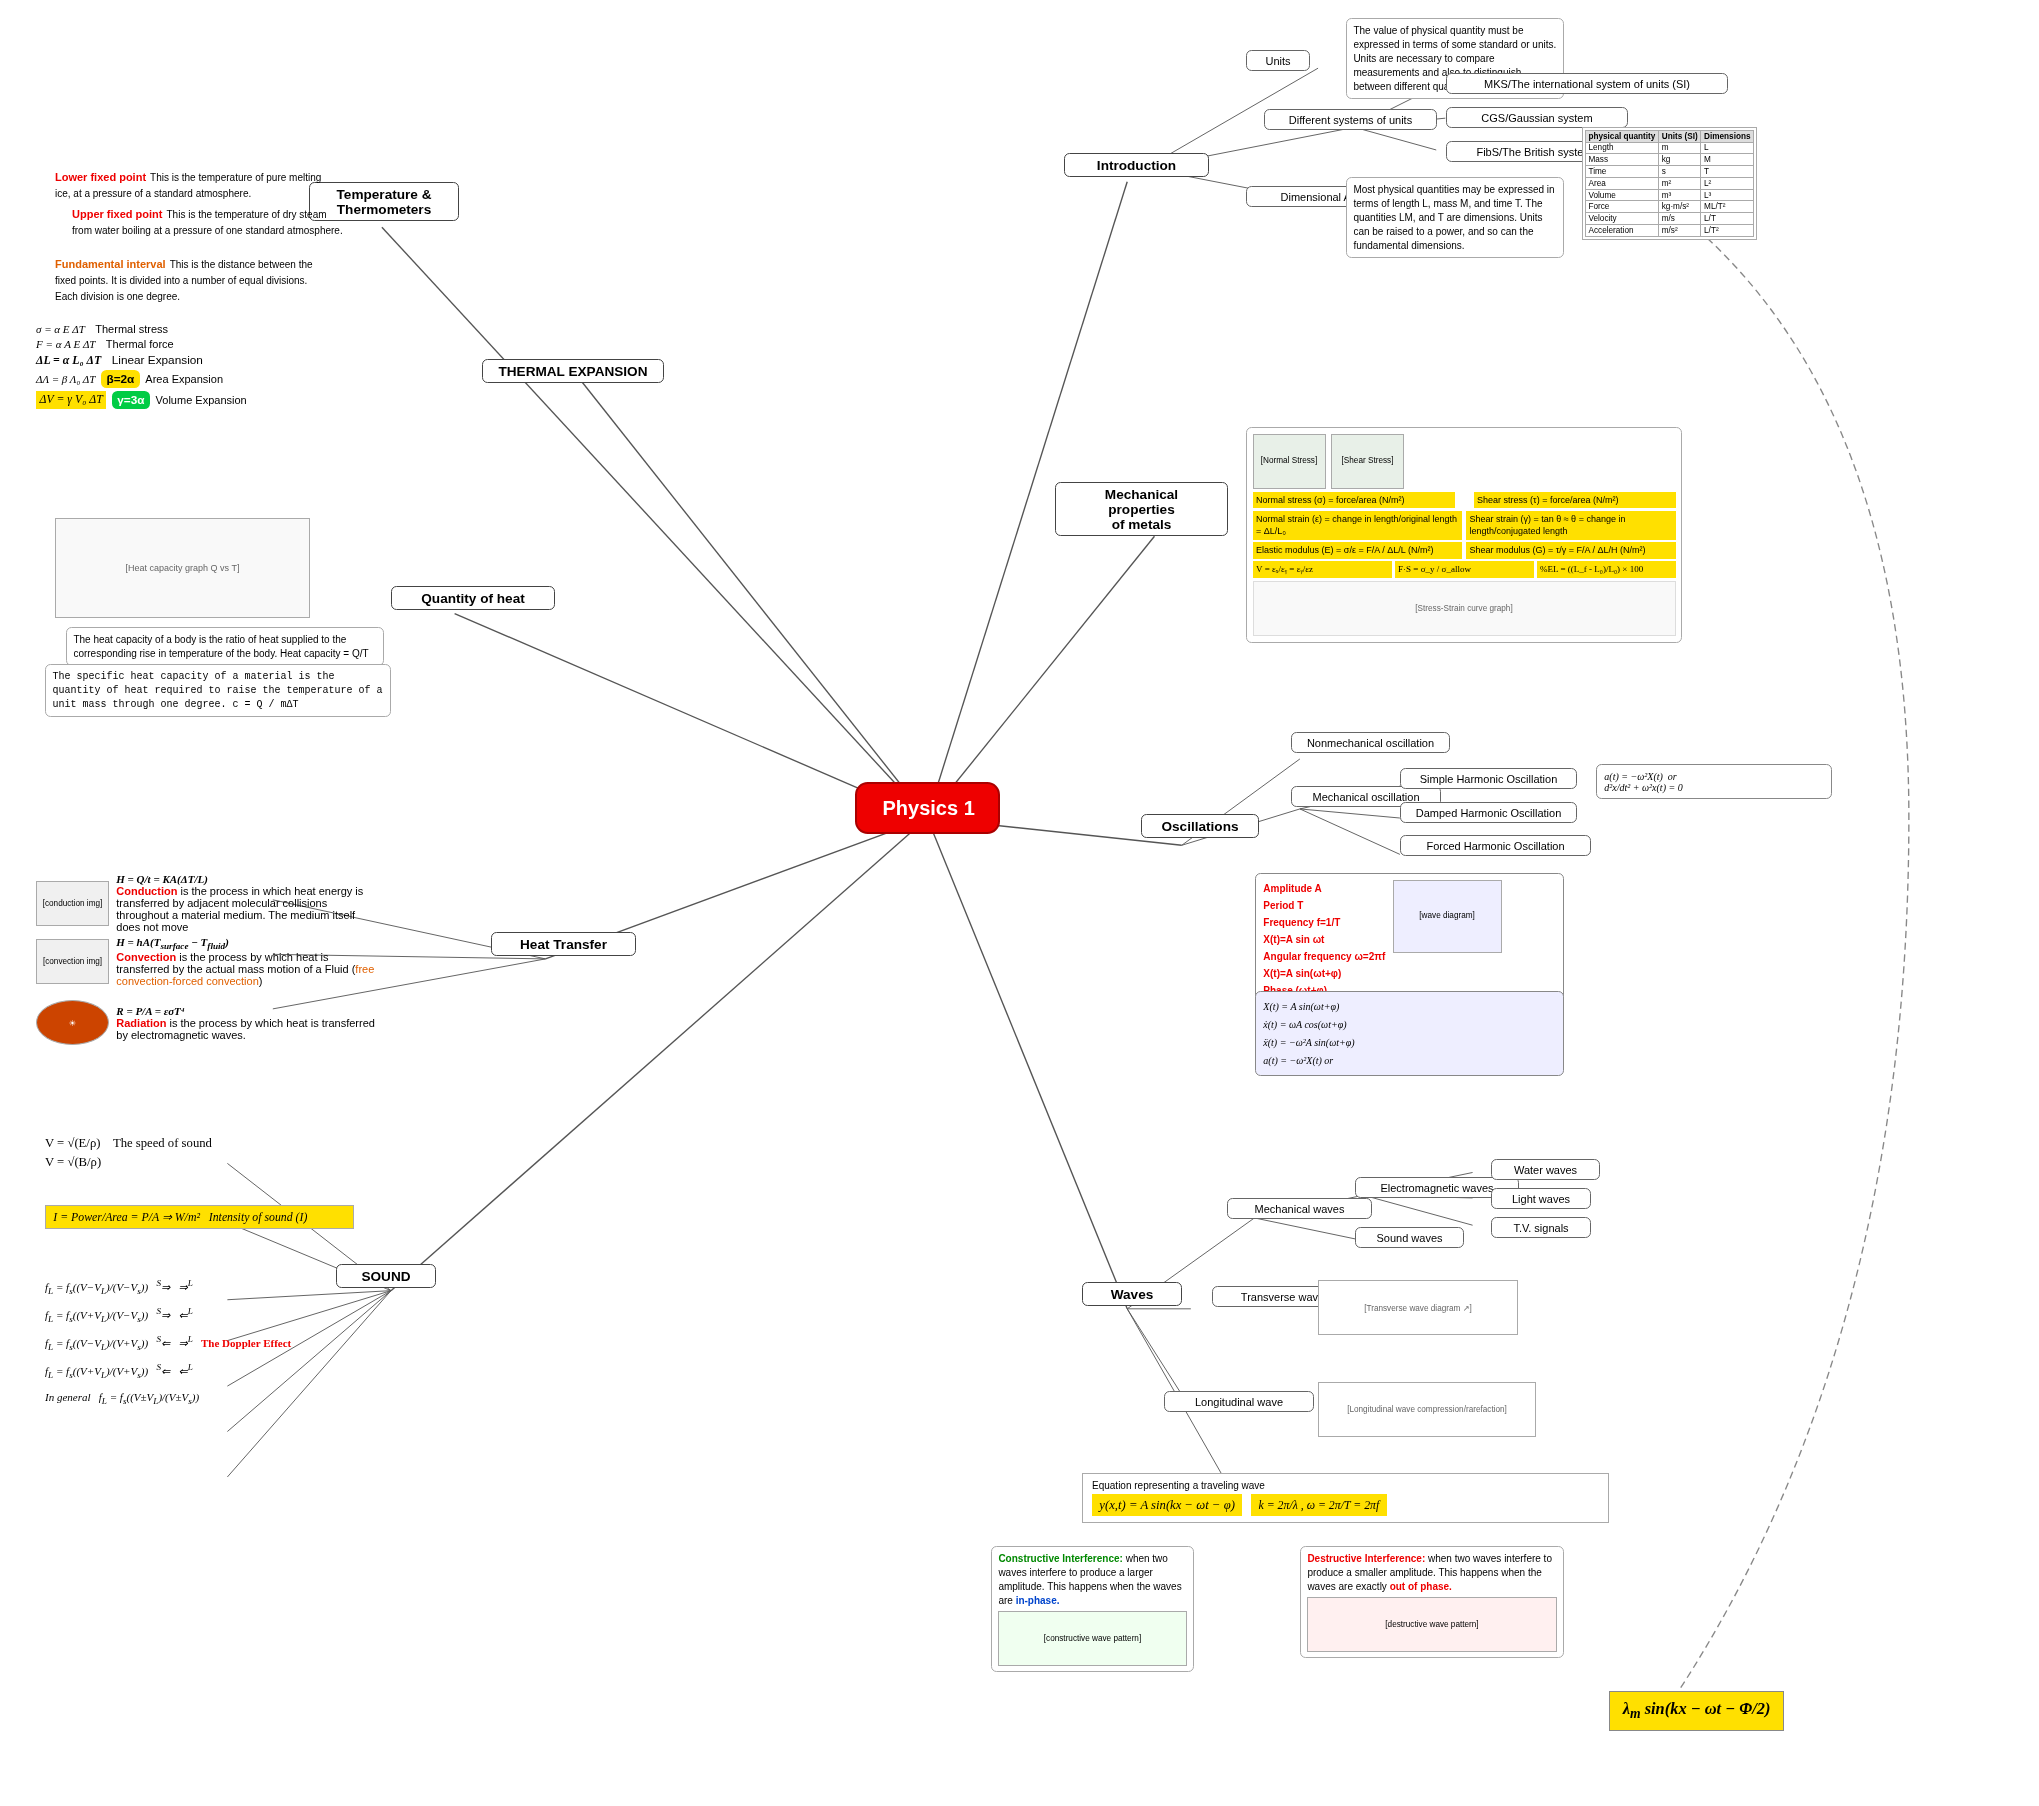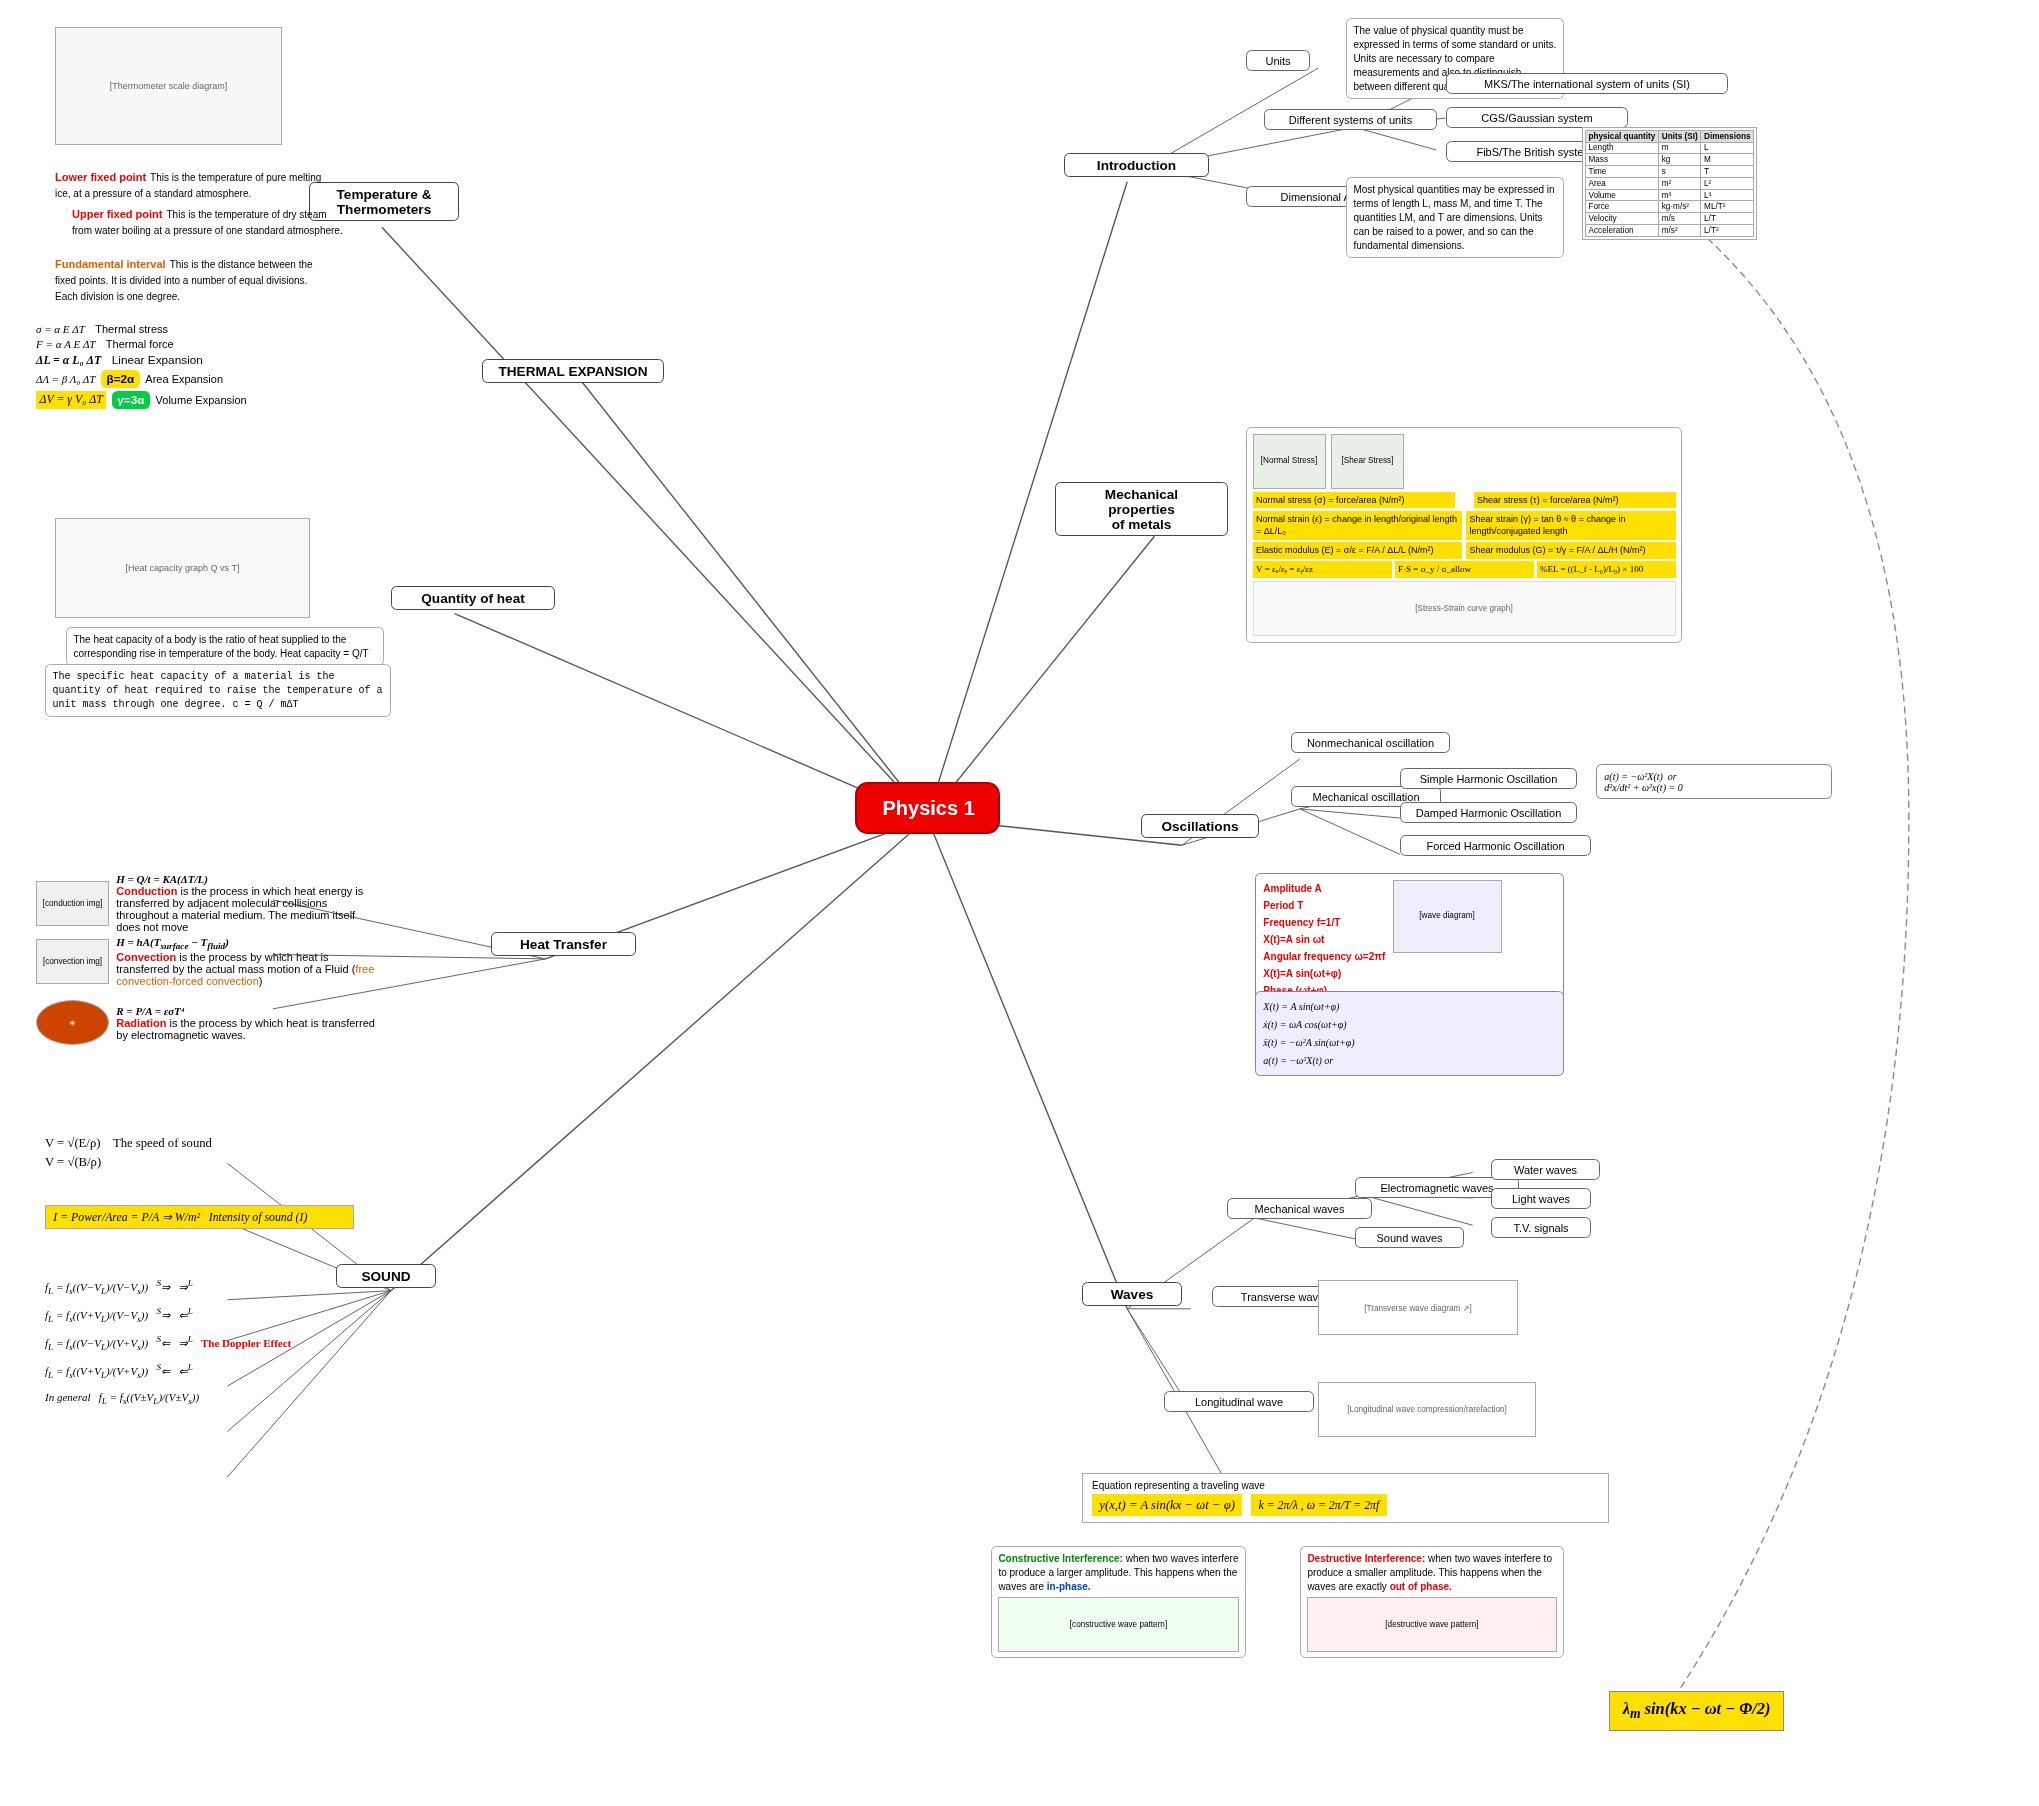--- a/index.html
+++ b/index.html
@@ -241,23 +241,20 @@
             <td>L/T²</td>
           </tr>
     </tbody>
       </table>
   </div>
 
   <div class="node topic" style="left:309px; top:182px; width:150px;">
     <span>Temperature &amp;<br>Thermometers</span>
   </div>
 
-  <div style="position:absolute; left:55px; top:27px; width:227px; height:118px; border:0.9px solid #aaa; background:#f8f8f8; display:flex; align-items:center; justify-content:center; font-size:9px; color:#666;">
-    <span>[Thermometer scale diagram]</span>
-  </div>
 
   <div style="position:absolute; left:55px; top:168px; width:273px;">
     <span style="color:#e00; font-weight:bold; font-size:11px;">Lower fixed point</span>
     <span style="font-size:10px;"> This is the temperature of pure melting ice, at a pressure of a standard atmosphere.</span>
   </div>
 
   <div style="position:absolute; left:72px; top:205px; width:273px;">
     <span style="color:#e00; font-weight:bold; font-size:11px;">Upper fixed point</span>
     <span style="font-size:10px;"> This is the temperature of dry steam from water boiling at a pressure of one standard atmosphere.</span>
   </div>
@@ -493,21 +490,21 @@
     <div style="display:flex; gap:9px; align-items:center;">
       <div style="background:#ffe000; padding:3.6px 7.3px; font-family:'Times New Roman',serif; font-size:12.7px; font-style:italic;">
         y(x,t) = A sin(kx − ωt − φ)
       </div>
       <div style="background:#ffe000; padding:3.6px 7.3px; font-family:'Times New Roman',serif; font-size:11.8px; font-style:italic;">
         k = 2π/λ , ω = 2π/T = 2πf
       </div>
     </div>
   </div>
 
-  <div class="node info-box" style="left:991px; top:1546px; width:255px;">
+  <div class="node info-box" style="left:991px; top:1546px; width:203px;">
     <span class="green-text bold">Constructive Interference:</span>
     <span> when two waves interfere to produce a larger amplitude. This happens when the waves are </span>
     <span class="blue-text bold">in-phase.</span>
     
     <div style="height:55px; background:#f0fff0; border:0.9px solid #aaa; margin-top:3.6px; display:flex; align-items:center; justify-content:center; font-size:8.2px;">[constructive wave pattern]</div>
   </div>
 
   <div class="node info-box" style="left:1300px; top:1546px; width:264px;">
     <span class="red-text bold">Destructive Interference:</span>
     <span> when two waves interfere to produce a smaller amplitude. This happens when the waves are exactly </span>

